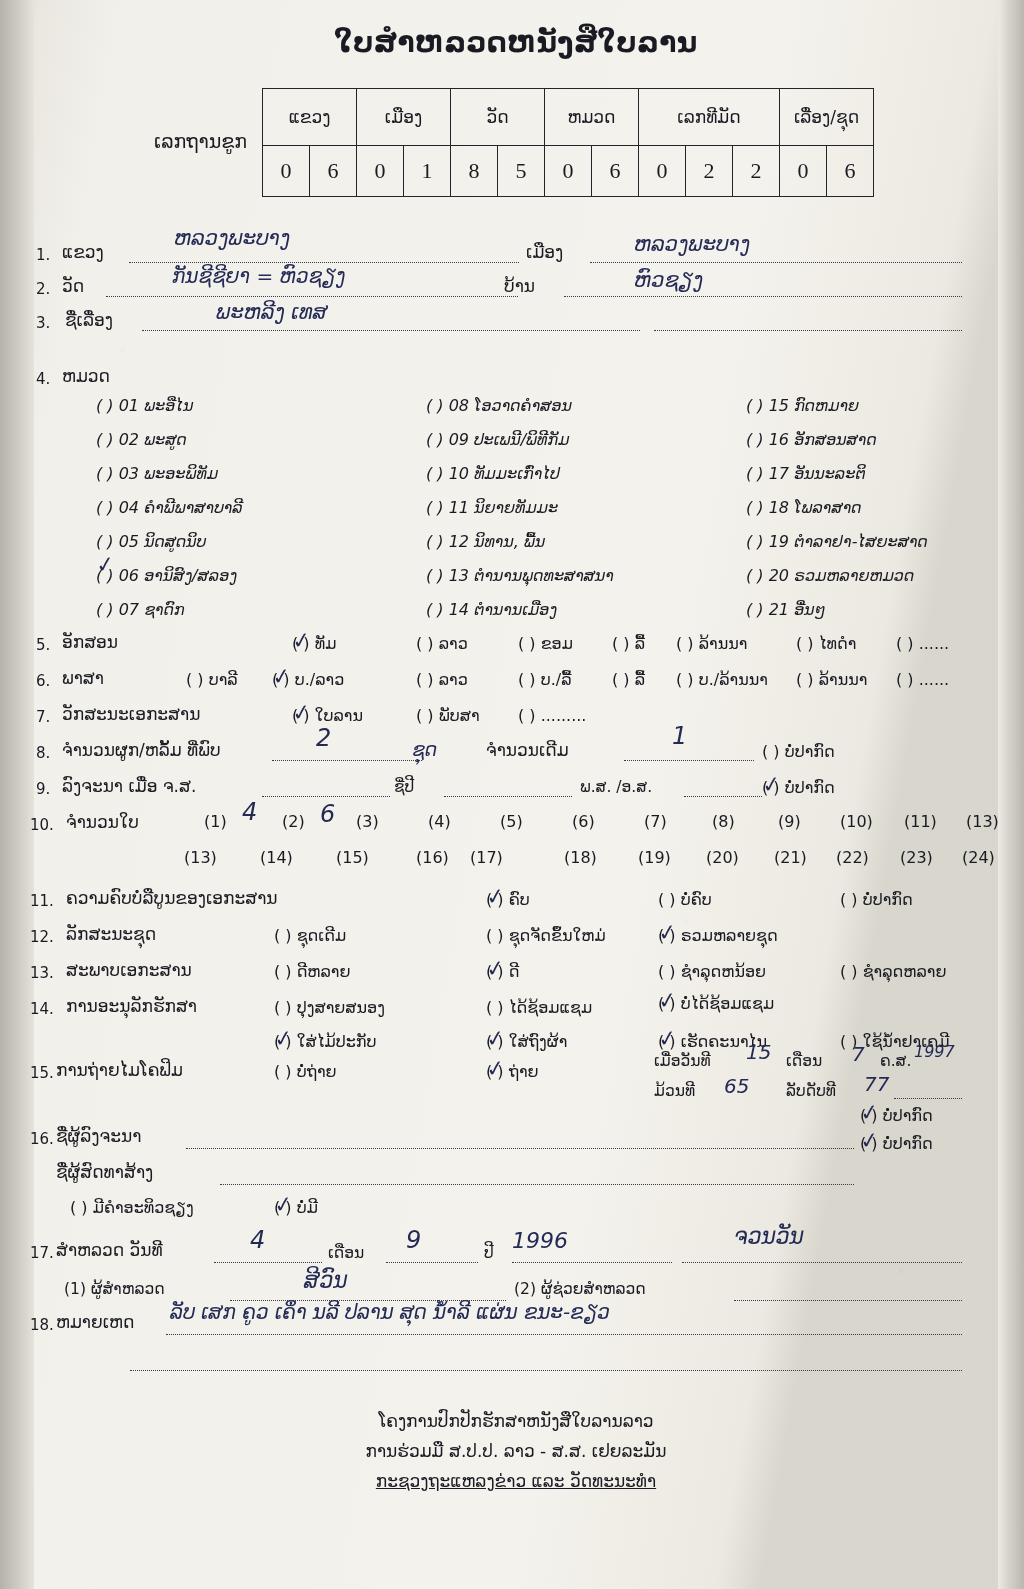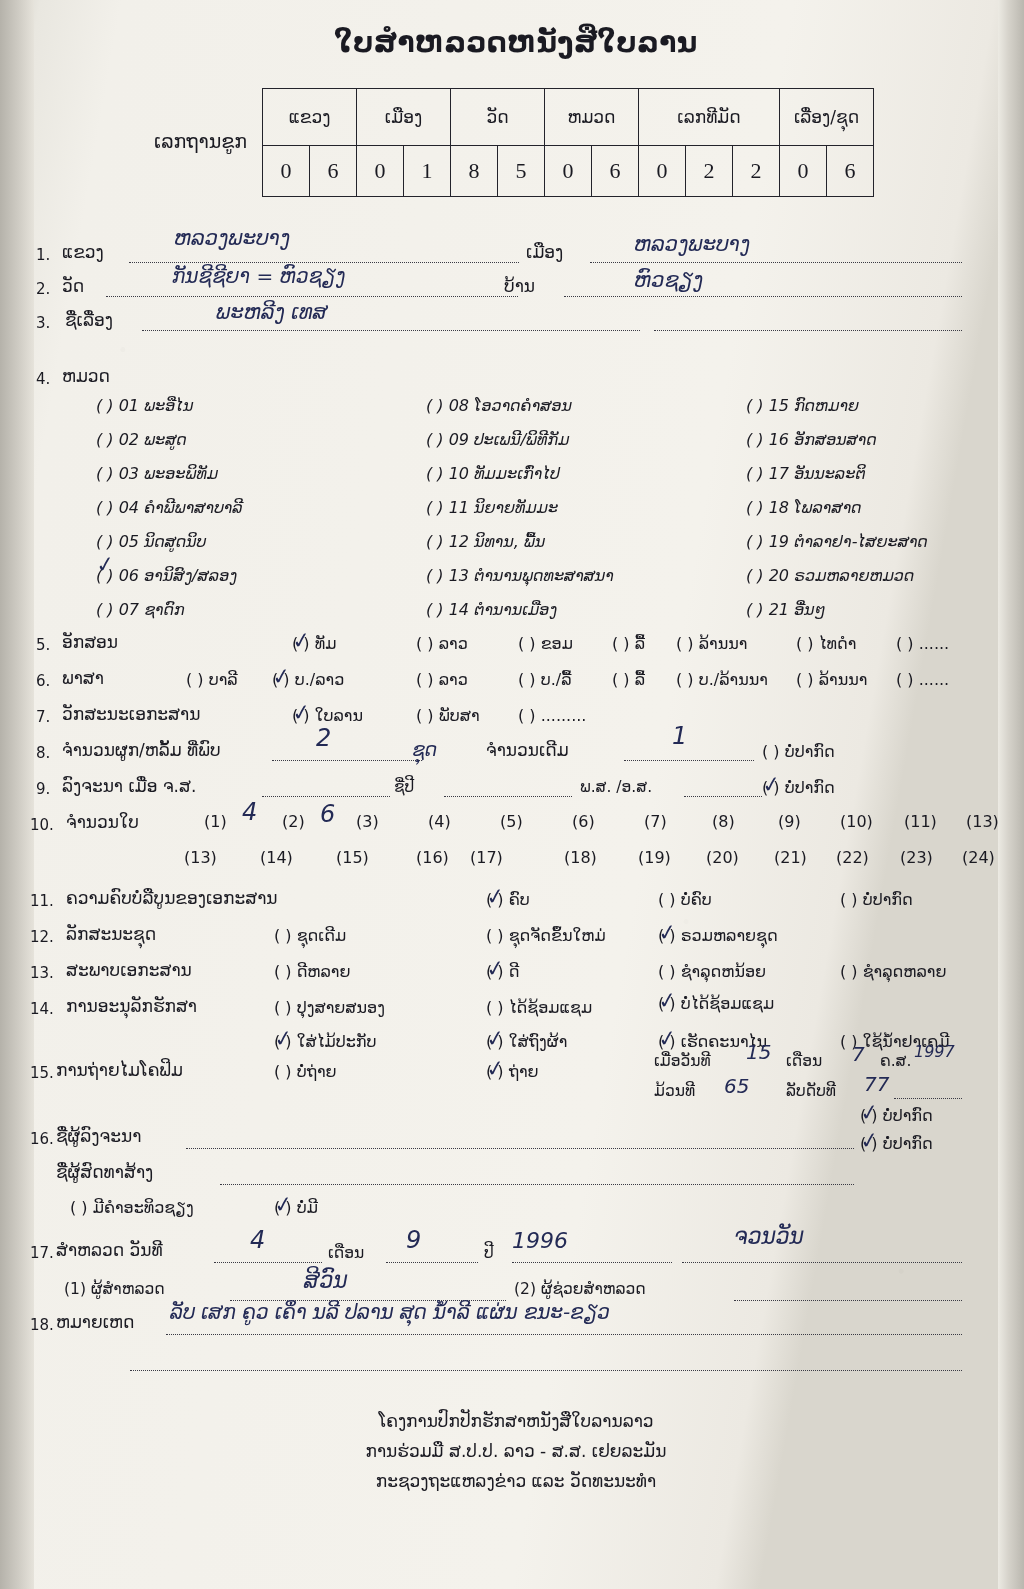--- a/index.html
+++ b/index.html
@@ -361,17 +361,17 @@
     <div class="dots" style="top:1300px;left:700px;width:228px;"></div>
 
     <div class="num" style="top:1316px;left:-4px;">18.</div>
     <div class="lbl" style="top:1312px;left:22px;">ຫມາຍເຫດ</div>
     <div class="dots" style="top:1334px;left:132px;width:796px;"></div>
     <div class="dots" style="top:1370px;left:96px;width:832px;"></div>
     <div class="hand" style="top:1300px;left:136px;font-size:20px;">ລັບ ເສກ ຄູວ ເຄຶ່າ ນລີ ປລານ ສຸດ ນ້ຳລີ ແຜ່ນ ຂນະ-ຂຽວ</div>
 
     <div class="footer" style="top:1406px;">ໂຄງການປົກປັກຮັກສາຫນັງສືໃບລານລາວ</div>
     <div class="footer" style="top:1436px;">ການຮ່ວມມື ສ.ປ.ປ. ລາວ - ສ.ສ. ເຢຍລະມັນ</div>
-    <div class="footer" style="top:1466px;">ກະຊວງຖະແຫລງຂ່າວ ແລະ ວັດທະນະທໍາ</div>
+    <div class="footer" style="top:1466px;text-decoration:underline;">ກະຊວງຖະແຫລງຂ່າວ ແລະ ວັດທະນະທໍາ</div>
   </div>
 
   <div class="grain"></div>
 </div>
 
 </body></html>

